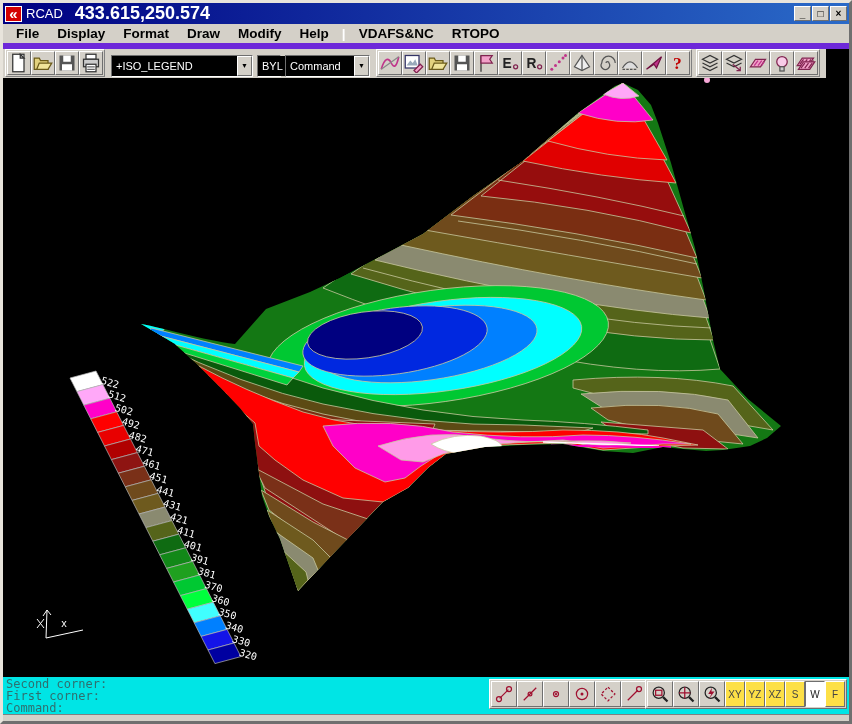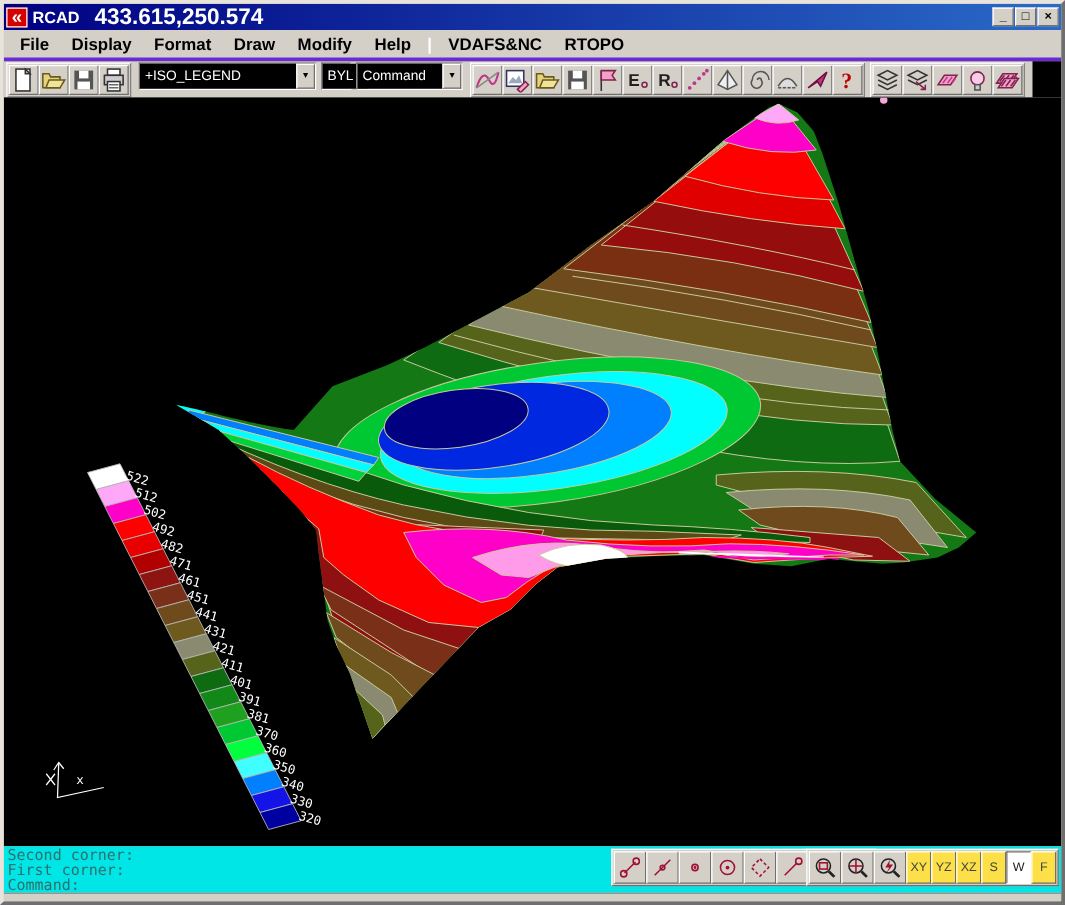--- a/index.html
+++ b/index.html
@@ -5,34 +5,34 @@
   html,body{margin:0;padding:0;background:#555;}
   *{box-sizing:border-box;}
   .window{position:relative;width:852px;height:724px;background:#D4D0C8;
     border:3px solid;border-color:#E8E4DC #6F6F6F #6F6F6F #E8E4DC;
     font-family:"Liberation Sans",sans-serif;overflow:hidden;}
   
   .titlebar{height:21px;background:linear-gradient(90deg,#000082,#2A6AC8);
     display:flex;align-items:center;padding:0 2px;color:#fff;}
   .logo{width:17px;height:16px;background:#D40000;color:#fff;font-weight:bold;
     font-size:15px;line-height:13px;text-align:center;margin-right:4px;border:1px solid #fff;}
-  .title-text{font-weight:bold;font-size:13px;}
+  .title-text{font-weight:normal;font-size:13px;}
   .title-coords{font-weight:bold;font-size:18px;margin-left:12px;}
   .win-btns{margin-left:auto;display:flex;gap:1px;}
   .win-btn{width:17px;height:15px;background:#D4D0C8;border:1px solid;
     border-color:#fff #6F6F6F #6F6F6F #fff;color:#000;font-size:10px;line-height:12px;
     text-align:center;font-weight:bold;padding:0;font-family:"Liberation Sans",sans-serif;}
   
   .menubar{height:25px;display:flex;align-items:center;padding:0 4px;
-    border-bottom:3px solid #6d28d9;background:#D4D0C8;}
+    border-bottom:6px solid #6d28d9;background:#D4D0C8;}
   .menu-item{font-size:13.5px;font-weight:bold;color:#000;padding:2px 9px;}
   .menu-sep{font-size:13.5px;font-weight:bold;color:#fff;padding:2px 4px;}
   
   .toolbar{height:29px;background:#000;display:flex;}
-  .tb-gray{background:#D4D0C8;display:inline-flex;align-items:flex-start;padding:1px 2px;height:29px;}
+  .tb-gray{background:#D4D0C8;display:inline-flex;align-items:flex-end;padding:1px 2px;height:29px;}
   .tb-panel{display:flex;align-items:center;padding:1px;margin-right:4px;
     border:1px solid;border-color:#fff #808080 #808080 #fff;background:#D4D0C8;}
   .tbtn{width:24px;height:24px;background:#D4D0C8;border:1px solid;
     border-color:#fff #6F6F6F #6F6F6F #fff;padding:1px;margin:0;}
   .ic{width:100%;height:100%;display:block;}
   .dropdown{display:flex;align-items:center;height:22px;margin:0 2px;
     border:1px solid;border-color:#6F6F6F #fff #fff #6F6F6F;}
   .dd-field{background:#000;color:#fff;font-size:11px;height:20px;display:flex;
     align-items:center;padding:0 4px;}
   .dd-arrow{width:15px;height:20px;background:#D4D0C8;border:1px solid;

